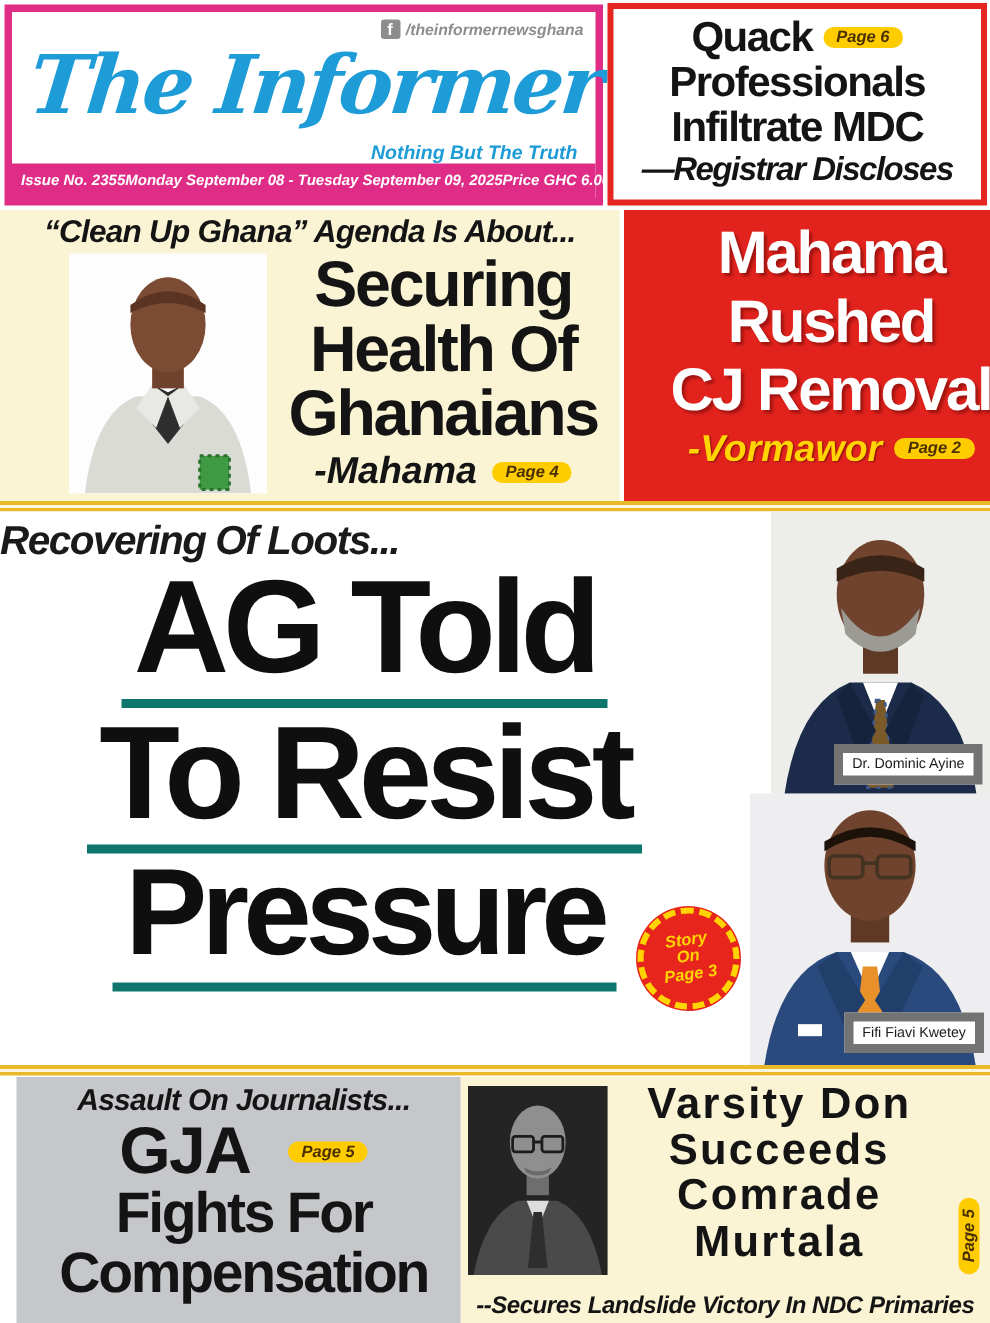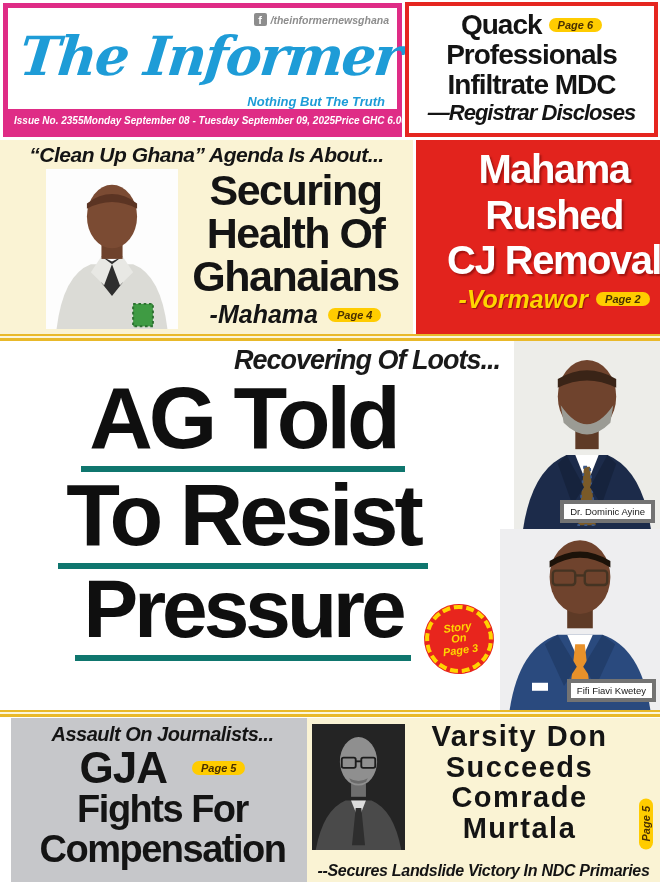--- a/index.html
+++ b/index.html
@@ -56,32 +56,32 @@
   .cj-byline .byl { color:#FFD400; font-weight:bold; font-style:italic; font-size:25px;
     text-shadow:1px 1px 1px rgba(80,0,0,0.5); }
 
   
   .divider { position:absolute; left:0; width:660px; height:7px;
     background:linear-gradient(#E9B92A 0 2.5px, #FBF6DC 2.5px 4.5px, #E9B92A 4.5px 7px); }
   .div1 { top:334px; } .div2 { top:710px; }
 
   
   .main-box { position:absolute; left:0; top:341px; width:660px; height:369px; background:#ffffff; }
-  .main-kicker { position:absolute; left:0; top:4px; width:500px; text-align:right;
+  .main-kicker { position:absolute; left:0; top:4px; width:500px; text-align:left;
     font-style:italic; font-weight:bold; font-size:27px; color:#1a1a1a; letter-spacing:-1px; }
   .main-headline { position:absolute; left:0; top:34px; width:486px; text-align:center; color:#0f0f0f; }
   .hl-line { display:block; line-height:0.98; }
   .hl-line span { display:inline-block; border-bottom:6px solid #0f766e; padding:0 8px 5px; }
   .hl1 span { font-size:88px; font-weight:bold; letter-spacing:-4px; }
   .hl2 span { font-size:88px; font-weight:bold; letter-spacing:-4px; }
   .hl3 span { font-size:82px; font-weight:bold; letter-spacing:-4px; }
 
   .photo-ayine { position:absolute; left:514px; top:0; width:146px; height:190px; background:#EDEDE9; }
   .photo-kwetey { position:absolute; left:500px; top:188px; width:160px; height:181px; background:#EEEEF0; }
-  .caption { position:absolute; background:#ffffff; border:4px solid #737373; color:#1a1a1a;
+  .caption { position:absolute; background:#ffffff; border:6px solid #737373; color:#1a1a1a;
     font-size:9.5px; padding:2px 6px; white-space:nowrap;text-align:center; }
   .cap-ayine { right:5px; bottom:8px; }
   .cap-kwetey { right:4px; bottom:8px; }
 
   .starburst { position:absolute; left:425px; top:264px; width:68px; height:68px;
     background:#E8251D; border-radius:50%; border:4px dashed #FFD400;
     display:flex; flex-direction:column; align-items:center; justify-content:center;
     transform:rotate(-8deg); z-index:5; box-shadow:0 0 0 1px #E8251D; }
   .starburst span { color:#FFD400; font-weight:bold; font-style:italic; font-size:11px; line-height:1.05; }
 

